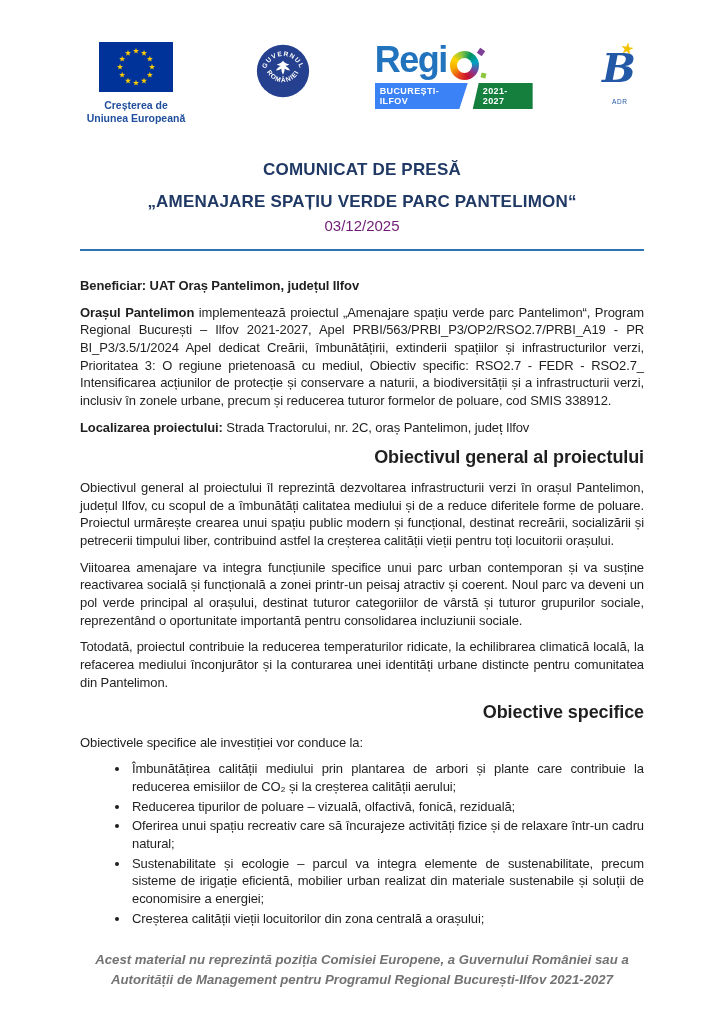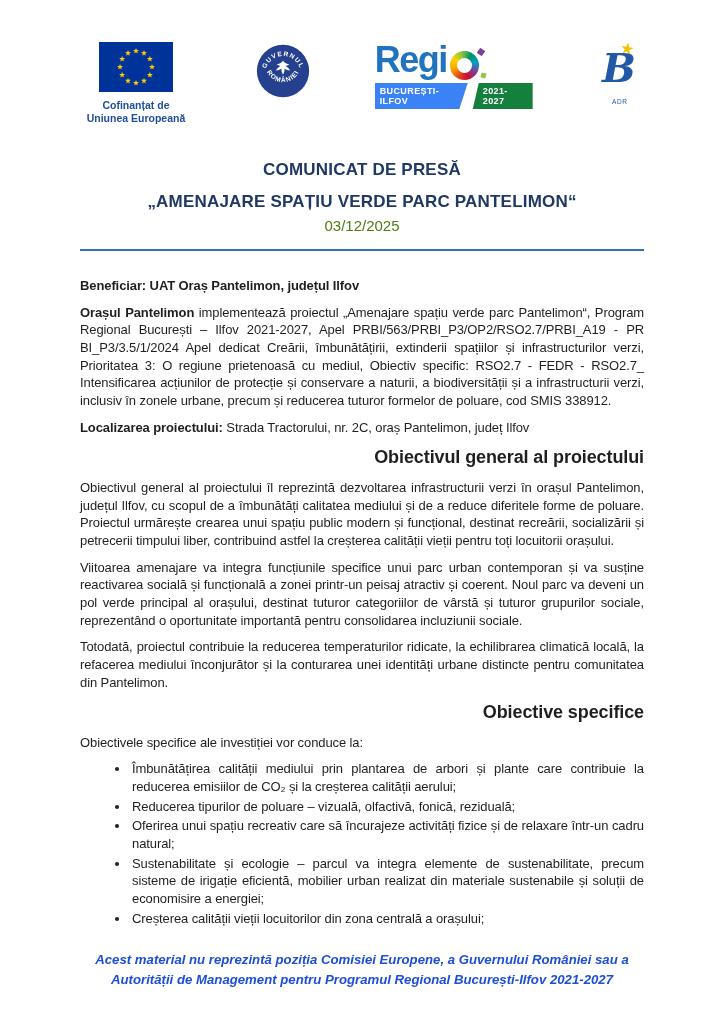--- a/index.html
+++ b/index.html
@@ -40,34 +40,34 @@
   .adr-block { position:relative; width:48px; height:84px; }
   .adr-star { position:absolute; top:-3px; left:24px; color:#f2c200; font-size:16px; transform:rotate(10deg); }
   .adr-b { position:absolute; top:6px; left:6px; font-family:"DejaVu Serif", serif; font-style:italic; font-weight:bold;
     font-size:40px; color:#2258a5; line-height:1; }
   .adr-label { position:absolute; top:56px; left:16px; font-size:6.5px; color:#2258a5; letter-spacing:0.6px; }
 
   
   .title-block { text-align:center; margin-top:32px; }
   .title-line1 { margin:12px; font-size:17px; font-weight:bold; color:#1f3864; letter-spacing:0.2px; }
   .title-line2 { margin:4px 0 0; font-size:17px; font-weight:bold; color:#1f3864; letter-spacing:0.2px; }
-  .title-date { margin-top:5px; font-size:15px; color:#4d7c0f; }
+  .title-date { margin-top:5px; font-size:15px; color:#701a75; }
   .rule { border:none; border-top:2px solid #2e74b5; margin:15px 0 0; }
 
   
   .doc-body { margin-top:26px; font-size:13px; line-height:1.36; text-align:justify; letter-spacing:-0.1px; }
   .doc-body p { margin:0 0 9px; }
   .doc-body h3 { margin:9px 0 9px; font-size:18px; font-weight:bold; text-align:right; }
   .b { font-weight:bold; }
   .bullets { margin:0; padding-left:50px; }
   .bullets li { margin-bottom:2px; padding-left:2px; text-align:justify; }
 
   
   .disclaimer { position:absolute; left:80px; right:80px; bottom:34px; text-align:center;
-    font-size:13.2px; font-weight:bold; font-style:italic; line-height:1.5; color:#1d4ed8; }
+    font-size:13.2px; font-weight:bold; font-style:italic; line-height:1.5; color:#737373; }
 </style>
 </head>
 <body>
 
 <div class="page">
 
   <header class="logos">
 
     <div class="eu-block">
       <svg class="eu-flag" width="74" height="50" viewBox="0 0 74 50" xmlns="http://www.w3.org/2000/svg">
@@ -82,21 +82,21 @@
         <use href="#eustar" transform="translate(50.86,33)"></use>
         <use href="#eustar" transform="translate(45,38.86)"></use>
         <use href="#eustar" transform="translate(37,41)"></use>
         <use href="#eustar" transform="translate(29,38.86)"></use>
         <use href="#eustar" transform="translate(23.14,33)"></use>
         <use href="#eustar" transform="translate(21,25)"></use>
         <use href="#eustar" transform="translate(23.14,17)"></use>
         <use href="#eustar" transform="translate(29,11.14)"></use>
       </svg>
       <div class="eu-caption">
-        <span>Cofinanțat de</span>
+        <span>Creșterea de</span>
         <span>Uniunea Europeană</span>
       </div>
     </div>
 
     <div class="gov-block">
       <svg width="56" height="56" viewBox="0 0 60 60" xmlns="http://www.w3.org/2000/svg">
         <circle cx="30" cy="30" r="28" fill="#24408E"></circle>
         <defs>
           <path id="arcTop" d="M 11 33 A 19 19 0 1 1 49 33" fill="none"></path>
           <path id="arcBot" d="M 12 29 A 19 19 0 0 0 48 29" fill="none"></path>

